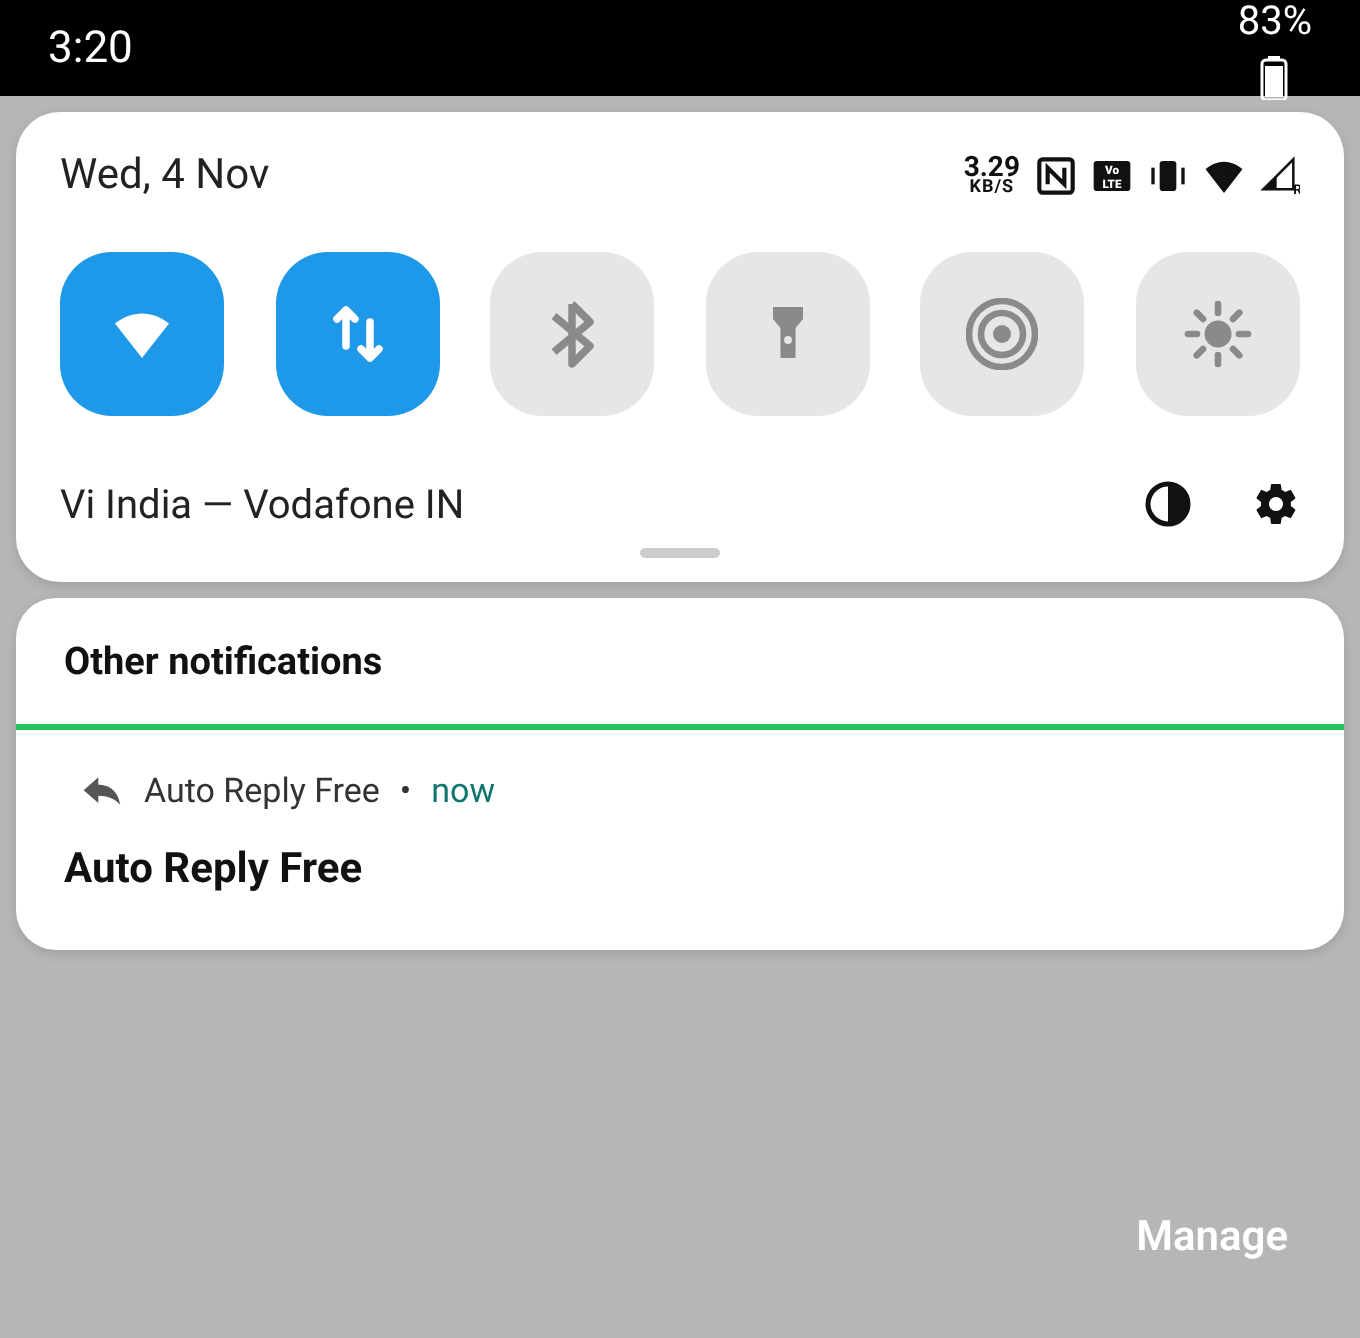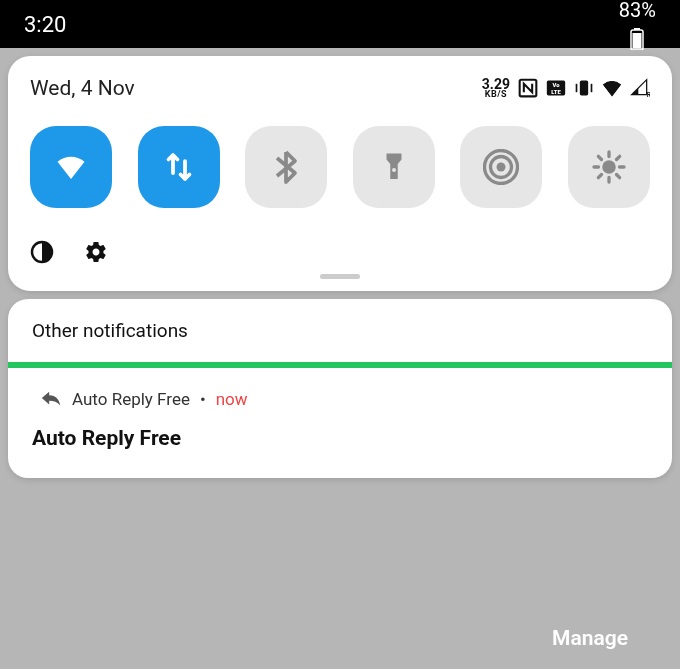--- a/index.html
+++ b/index.html
@@ -83,47 +83,47 @@
     .notif-card {
       background: #fff;
       margin: 8px;
       border-radius: 20px;
       box-shadow: 0 2px 6px rgba(0,0,0,0.12);
       overflow: hidden;
     }
     .notif-group-header {
       padding: 20px 24px;
       font-size: 19px;
-      font-weight: 400;
+      font-weight: 700;
       color: #111;
-      border-bottom: 6px solid #22c55e;
+      border-bottom: 3px solid #22c55e;
     }
     .notif-item { padding: 20px 24px 24px 24px; }
     .notif-meta {
       display: flex;
       align-items: center;
       gap: 10px;
       margin-bottom: 16px;
       margin-left: 8px;
     }
     .notif-app-icon { width: 22px; height: 22px; fill: #555; }
     .notif-app-name { font-size: 17px; color: #333; }
     .notif-dot { font-size: 17px; color: #333; }
-    .notif-time { font-size: 17px; color: #ef4444; }
+    .notif-time { font-size: 17px; color: #0f766e; }
     .notif-title { font-size: 21px; font-weight: 700; color: #111; margin-bottom: 4px; }
     .notif-body { font-size: 20px; color: #222; }
 
     .manage-bar {
       position: absolute;
       bottom: 0; left: 17px; right: 0;
       height: 62px;
       display: flex;
-      align-items: center;
+      align-items: flex-start;
       justify-content: flex-end;
-      padding-right: 52px;
+      padding-right: 36px;
     }
     .manage-btn { font-size: 21px; font-weight: 600; color: #fff; cursor: pointer; }
   </style>
 </head>
 <body>
 
 <div class="status-bar">
   <div class="status-time">3:20</div>
   <div class="status-right">
     <span class="status-battery-pct">83%</span>
@@ -226,20 +226,21 @@
             <line x1="4.9" y1="4.9" x2="7" y2="7"></line>
             <line x1="17" y1="17" x2="19.1" y2="19.1"></line>
             <line x1="4.9" y1="19.1" x2="7" y2="17"></line>
             <line x1="17" y1="7" x2="19.1" y2="4.9"></line>
           </g>
         </svg>
     </div>
   </div>
 
   <div class="qs-footer">
+    <div class="carrier">Vi India — Vodafone IN</div>
     <div class="qs-footer-icons">
       <span class="footer-icon">
         <svg viewBox="0 0 24 24">
             <circle cx="12" cy="12" r="10" fill="none" stroke="#111" stroke-width="2.5"></circle>
             <path d="M12 2 a10 10 0 0 1 0 20 Z" fill="#111"></path>
           </svg>
       </span>
       <span class="footer-icon">
         <svg viewBox="0 0 24 24">
             <path d="M19.4 13c.04-.33.06-.66.06-1s-.02-.67-.06-1l2.1-1.65c.19-.15.24-.42.12-.64l-2-3.46c-.12-.22-.39-.3-.61-.22l-2.49 1c-.52-.4-1.08-.73-1.69-.98l-.38-2.65C14.4 2.18 14.2 2 13.96 2h-4c-.24 0-.44.18-.47.4l-.38 2.65c-.61.25-1.17.58-1.69.98l-2.49-1c-.22-.08-.49 0-.61.22l-2 3.46c-.12.22-.07.49.12.64L4.54 11c-.04.33-.06.66-.06 1s.02.67.06 1l-2.1 1.65c-.19.15-.24.42-.12.64l2 3.46c.12.22.39.3.61.22l2.49-1c.52.4 1.08.73 1.69.98l.38 2.65c.03.22.23.4.47.4h4c.24 0 .44-.18.47-.4l.38-2.65c.61-.25 1.17-.58 1.69-.98l2.49 1c.22.08.49 0 .61-.22l2-3.46c.12-.22.07-.49-.12-.64L19.4 13zM12 15.5c-1.93 0-3.5-1.57-3.5-3.5s1.57-3.5 3.5-3.5 3.5 1.57 3.5 3.5-1.57 3.5-3.5 3.5z"></path>

